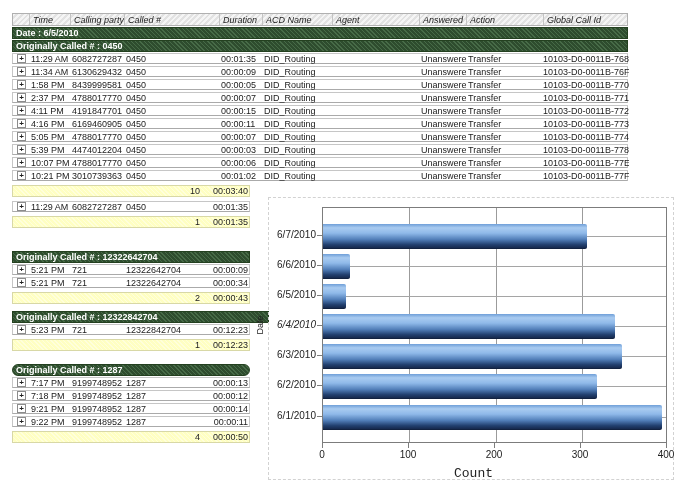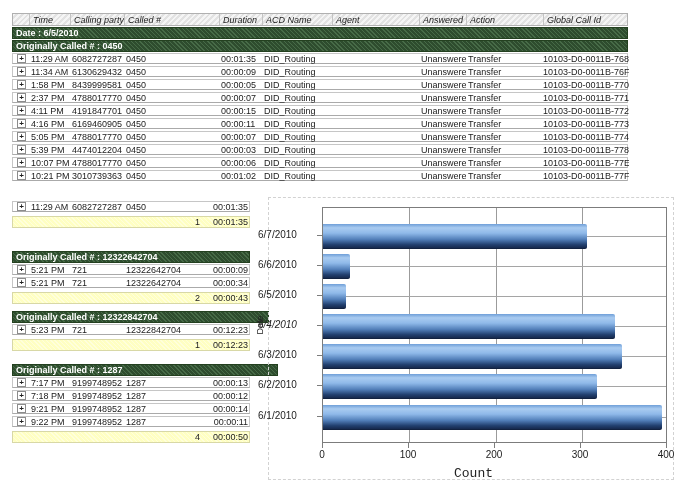--- a/index.html
+++ b/index.html
@@ -38,21 +38,21 @@
   
   .chart-bounds{position:absolute;left:268px;top:197px;width:404px;height:281px;
                 border:1px dashed #d2d2d2;}
   .plot{position:absolute;left:322px;top:207px;width:345px;height:236px;box-sizing:border-box;
         border:1px solid #7c7c7c;background:#fff;}
   .vgrid{position:absolute;top:0;bottom:0;width:1px;background:#9b9b9b;}
   .hgrid{position:absolute;left:0;right:0;height:1px;background:#a5a5a5;}
   .bar{position:absolute;left:0;height:24px;border-radius:0 2px 2px 0;
        background:linear-gradient(to bottom,#6f9fd8 0%,#a9cbf0 16%,#8fb9e9 38%,#527fb9 64%,#22406f 86%,#16294d 100%);
        border-bottom:1px solid #122240;}
-  .cat-label{position:absolute;width:58px;font-size:10px;color:#222;white-space:nowrap;}
+  .cat-label{position:absolute;width:58px;text-align:right;font-size:10px;color:#222;white-space:nowrap;}
   .ytick{position:absolute;width:5px;height:1px;background:#7c7c7c;}
   .xtick{position:absolute;width:1px;height:5px;background:#7c7c7c;}
   .xtick-label{position:absolute;width:44px;text-align:center;font-size:10px;color:#222;}
   .xaxis-title{position:absolute;left:454px;top:466px;width:80px;text-align:left;font-size:13px;color:#222;font-family:Liberation Mono, monospace;}
   .yaxis-title{position:absolute;left:241px;top:319px;width:40px;height:12px;text-align:center;
                font-size:9px;color:#222;transform:rotate(-90deg);}
 </style>
 </head>
 <body>
 
@@ -213,20 +213,27 @@
           <div class="cell">0450</div>
           <div class="cell">00:01:02</div>
           <div class="cell">DID_Routing</div>
           <div class="cell"></div>
           <div class="cell">Unanswered</div>
           <div class="cell">Transfer</div>
           <div class="cell r">10103-D0-0011B-77F</div>
         </div>
       </div>
     <div class="spacer"></div>
+    <div class="sum-row g5" id="main-summary">
+        <div class="cell"></div>
+        <div class="cell"></div>
+        <div class="cell"></div>
+        <div class="cell cnt">10</div>
+        <div class="cell r">00:03:40</div>
+      </div>
   </div>
 
   <div class="tbl" style="top:201px;width:238px;" id="group-0">
       <div class="data-row g5" style="width: 238px;">
         <div class="cell">
           <div class="plusbox">+</div>
         </div>
         <div class="cell">11:29 AM</div>
         <div class="cell">6082727287</div>
         <div class="cell">0450</div>
@@ -288,21 +295,21 @@
       <div class="spacer"></div>
       <div class="sum-row g5">
         <div class="cell"></div>
         <div class="cell"></div>
         <div class="cell"></div>
         <div class="cell cnt">1</div>
         <div class="cell r">00:12:23</div>
       </div>
     </div>
   <div class="tbl" style="top:364px;width:238px;" id="group-3">
-      <div class="green-row" style="width: 266px;">
+      <div class="green-row" style="width: 238px; border-radius: 6px;">
         <div>Originally Called # : 1287</div>
       </div>
       <div class="data-row g5" style="width: 238px;">
         <div class="cell">
           <div class="plusbox">+</div>
         </div>
         <div class="cell">7:17 PM</div>
         <div class="cell">9199748952</div>
         <div class="cell">1287</div>
         <div class="cell r">00:00:13</div>

